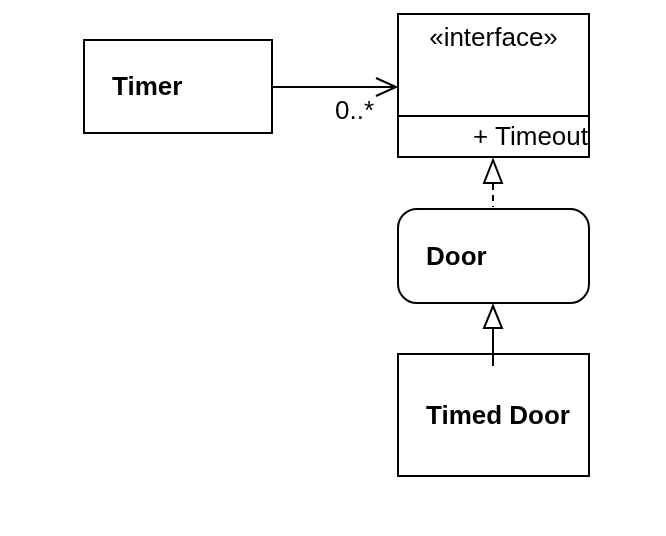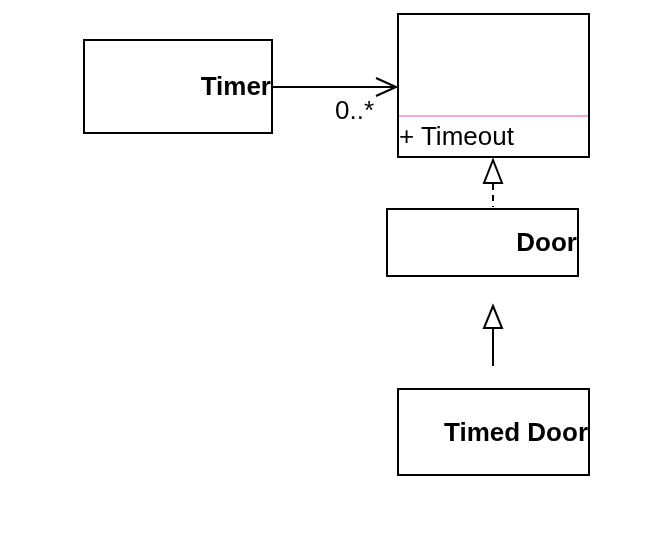--- a/index.html
+++ b/index.html
@@ -18,21 +18,21 @@
   }
   .uml-box {
     position: absolute;
     box-sizing: border-box;
     border: 2px solid #000000;
     background: #ffffff;
   }
   .uml-box.centered {
     display: flex;
     align-items: center;
-    justify-content: flex-end;
+    justify-content: flex-start;
     padding-left: 27px;
   }
   .class-name {
     font-size: 26px;
     font-weight: bold;
     white-space: nowrap;
   }
   
   #box-timer { left: 83px; top: 39px; width: 190px; height: 95px; }
   
@@ -54,32 +54,33 @@
     font-weight: normal;
     line-height: 30px;
     white-space: nowrap;
   }
   #box-timer-client .section-top .class-name {
     line-height: 33px;
   }
   #box-timer-client .section-ops {
     box-sizing: border-box;
     flex: 1;
-    border-top: 2px solid #f9a8d4;
+    border-top: 2px solid #000000;
     display: flex;
     align-items: center;
+    justify-content: flex-end;
   }
   .operation {
     font-size: 26px;
     white-space: nowrap;
   }
   
-  #box-door { left: 386px; top: 208px; width: 193px; height: 69px; }
+  #box-door { left: 397px; top: 208px; width: 193px; height: 96px; border-radius: 20px; }
   
-  #box-timed-door { left: 397px; top: 388px; width: 193px; height: 88px; }
+  #box-timed-door { left: 397px; top: 353px; width: 193px; height: 124px; }
 
   
   #arrows {
     position: absolute;
     left: 0; top: 0;
     width: 666px;
     height: 536px;
     pointer-events: none;
   }
 
@@ -111,20 +112,21 @@
 <body>
 
 <div id="canvas">
 
   <div id="box-timer" class="uml-box centered">
     <span class="class-name">Timer</span>
   </div>
 
   <div id="box-timer-client" class="uml-box">
     <div class="section-top">
+      <span class="stereotype">«interface»</span>
     </div>
     <div class="section-ops">
       <span class="operation">+ Timeout</span>
     </div>
   </div>
 
   <div id="box-door" class="uml-box centered">
     <span class="class-name">Door</span>
   </div>
 

